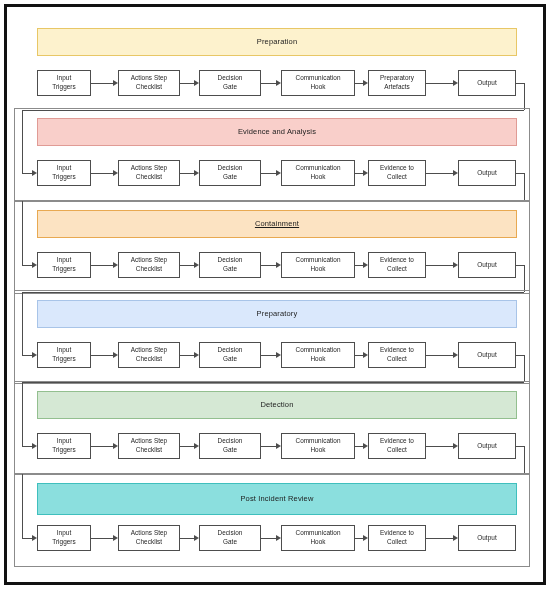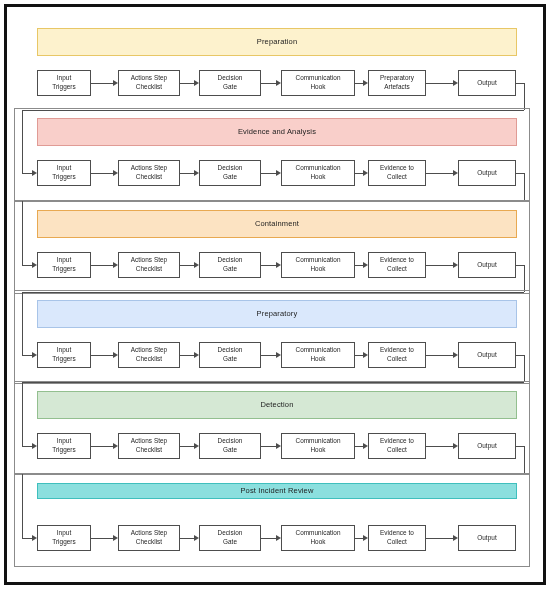--- a/index.html
+++ b/index.html
@@ -180,21 +180,21 @@
       <div class="node" style="left: 458px; top: 160px; width: 58px; height: 26px; border-color: rgb(77, 77, 77); background: rgb(255, 255, 255);">
         <span>Output</span>
       </div>
       <div class="conn-h" style="left: 516px; top: 173px; width: 8px; border-top-color: rgb(77, 77, 77);"></div>
       <div class="conn-v" style="left: 524px; top: 173px; height: 27px; border-left-color: rgb(77, 77, 77);"></div>
       <div class="conn-h" style="left: 22px; top: 200px; width: 502px; border-top-color: rgb(77, 77, 77);"></div>
       <div class="conn-v" style="left: 22px; top: 200px; height: 65px; border-left-color: rgb(77, 77, 77);"></div>
       <div class="conn-h" style="left: 22px; top: 265px; width: 11px; border-top-color: rgb(77, 77, 77);"></div>
       <div class="arrow-r" style="left: 32px; top: 261.9px; border-left-color: rgb(77, 77, 77);"></div>
       <div class="phase-container" style="left: 14px; top: 200px; width: 516px; height: 94px; border-color: rgb(139, 139, 139);"></div>
-      <div class="banner" style="left: 37px; top: 210px; width: 480px; height: 28px; background: rgb(252, 227, 194); border: 1.2px solid rgb(232, 169, 81);">
+      <div class="banner" style="left: 37px; top: 210px; width: 480px; height: 28px; background: rgb(252, 227, 194); border: 1.2px solid rgb(232, 169, 81); text-decoration: underline;">
         <span>Containment</span>
       </div>
       <div class="node" style="left: 37px; top: 252px; width: 54px; height: 26px; border-color: rgb(77, 77, 77); background: rgb(255, 255, 255);">
         <span>Input
 Triggers</span>
       </div>
       <div class="conn-h" style="left: 91px; top: 265px; width: 23px; border-top-color: rgb(77, 77, 77);"></div>
       <div class="arrow-r" style="left: 113px; top: 261.9px; border-left-color: rgb(77, 77, 77);"></div>
       <div class="node" style="left: 118px; top: 252px; width: 62px; height: 26px; border-color: rgb(77, 77, 77); background: rgb(255, 255, 255);">
         <span>Actions Step
@@ -309,21 +309,21 @@
       <div class="node" style="left: 458px; top: 433px; width: 58px; height: 26px; border-color: rgb(77, 77, 77); background: rgb(255, 255, 255);">
         <span>Output</span>
       </div>
       <div class="conn-h" style="left: 516px; top: 446px; width: 8px; border-top-color: rgb(77, 77, 77);"></div>
       <div class="conn-v" style="left: 524px; top: 446px; height: 27px; border-left-color: rgb(77, 77, 77);"></div>
       <div class="conn-h" style="left: 22px; top: 473px; width: 502px; border-top-color: rgb(77, 77, 77);"></div>
       <div class="conn-v" style="left: 22px; top: 473px; height: 65px; border-left-color: rgb(77, 77, 77);"></div>
       <div class="conn-h" style="left: 22px; top: 538px; width: 11px; border-top-color: rgb(77, 77, 77);"></div>
       <div class="arrow-r" style="left: 32px; top: 534.9px; border-left-color: rgb(77, 77, 77);"></div>
       <div class="phase-container" style="left: 14px; top: 473px; width: 516px; height: 94px; border-color: rgb(139, 139, 139);"></div>
-      <div class="banner" style="left: 37px; top: 483px; width: 480px; height: 16px; background: rgb(139, 223, 222); border: 1.2px solid rgb(63, 191, 189);">
+      <div class="banner" style="left: 37px; top: 483px; width: 480px; height: 32px; background: rgb(139, 223, 222); border: 1.2px solid rgb(63, 191, 189);">
         <span>Post Incident Review</span>
       </div>
       <div class="node" style="left: 37px; top: 525px; width: 54px; height: 26px; border-color: rgb(77, 77, 77); background: rgb(255, 255, 255);">
         <span>Input
 Triggers</span>
       </div>
       <div class="conn-h" style="left: 91px; top: 538px; width: 23px; border-top-color: rgb(77, 77, 77);"></div>
       <div class="arrow-r" style="left: 113px; top: 534.9px; border-left-color: rgb(77, 77, 77);"></div>
       <div class="node" style="left: 118px; top: 525px; width: 62px; height: 26px; border-color: rgb(77, 77, 77); background: rgb(255, 255, 255);">
         <span>Actions Step

